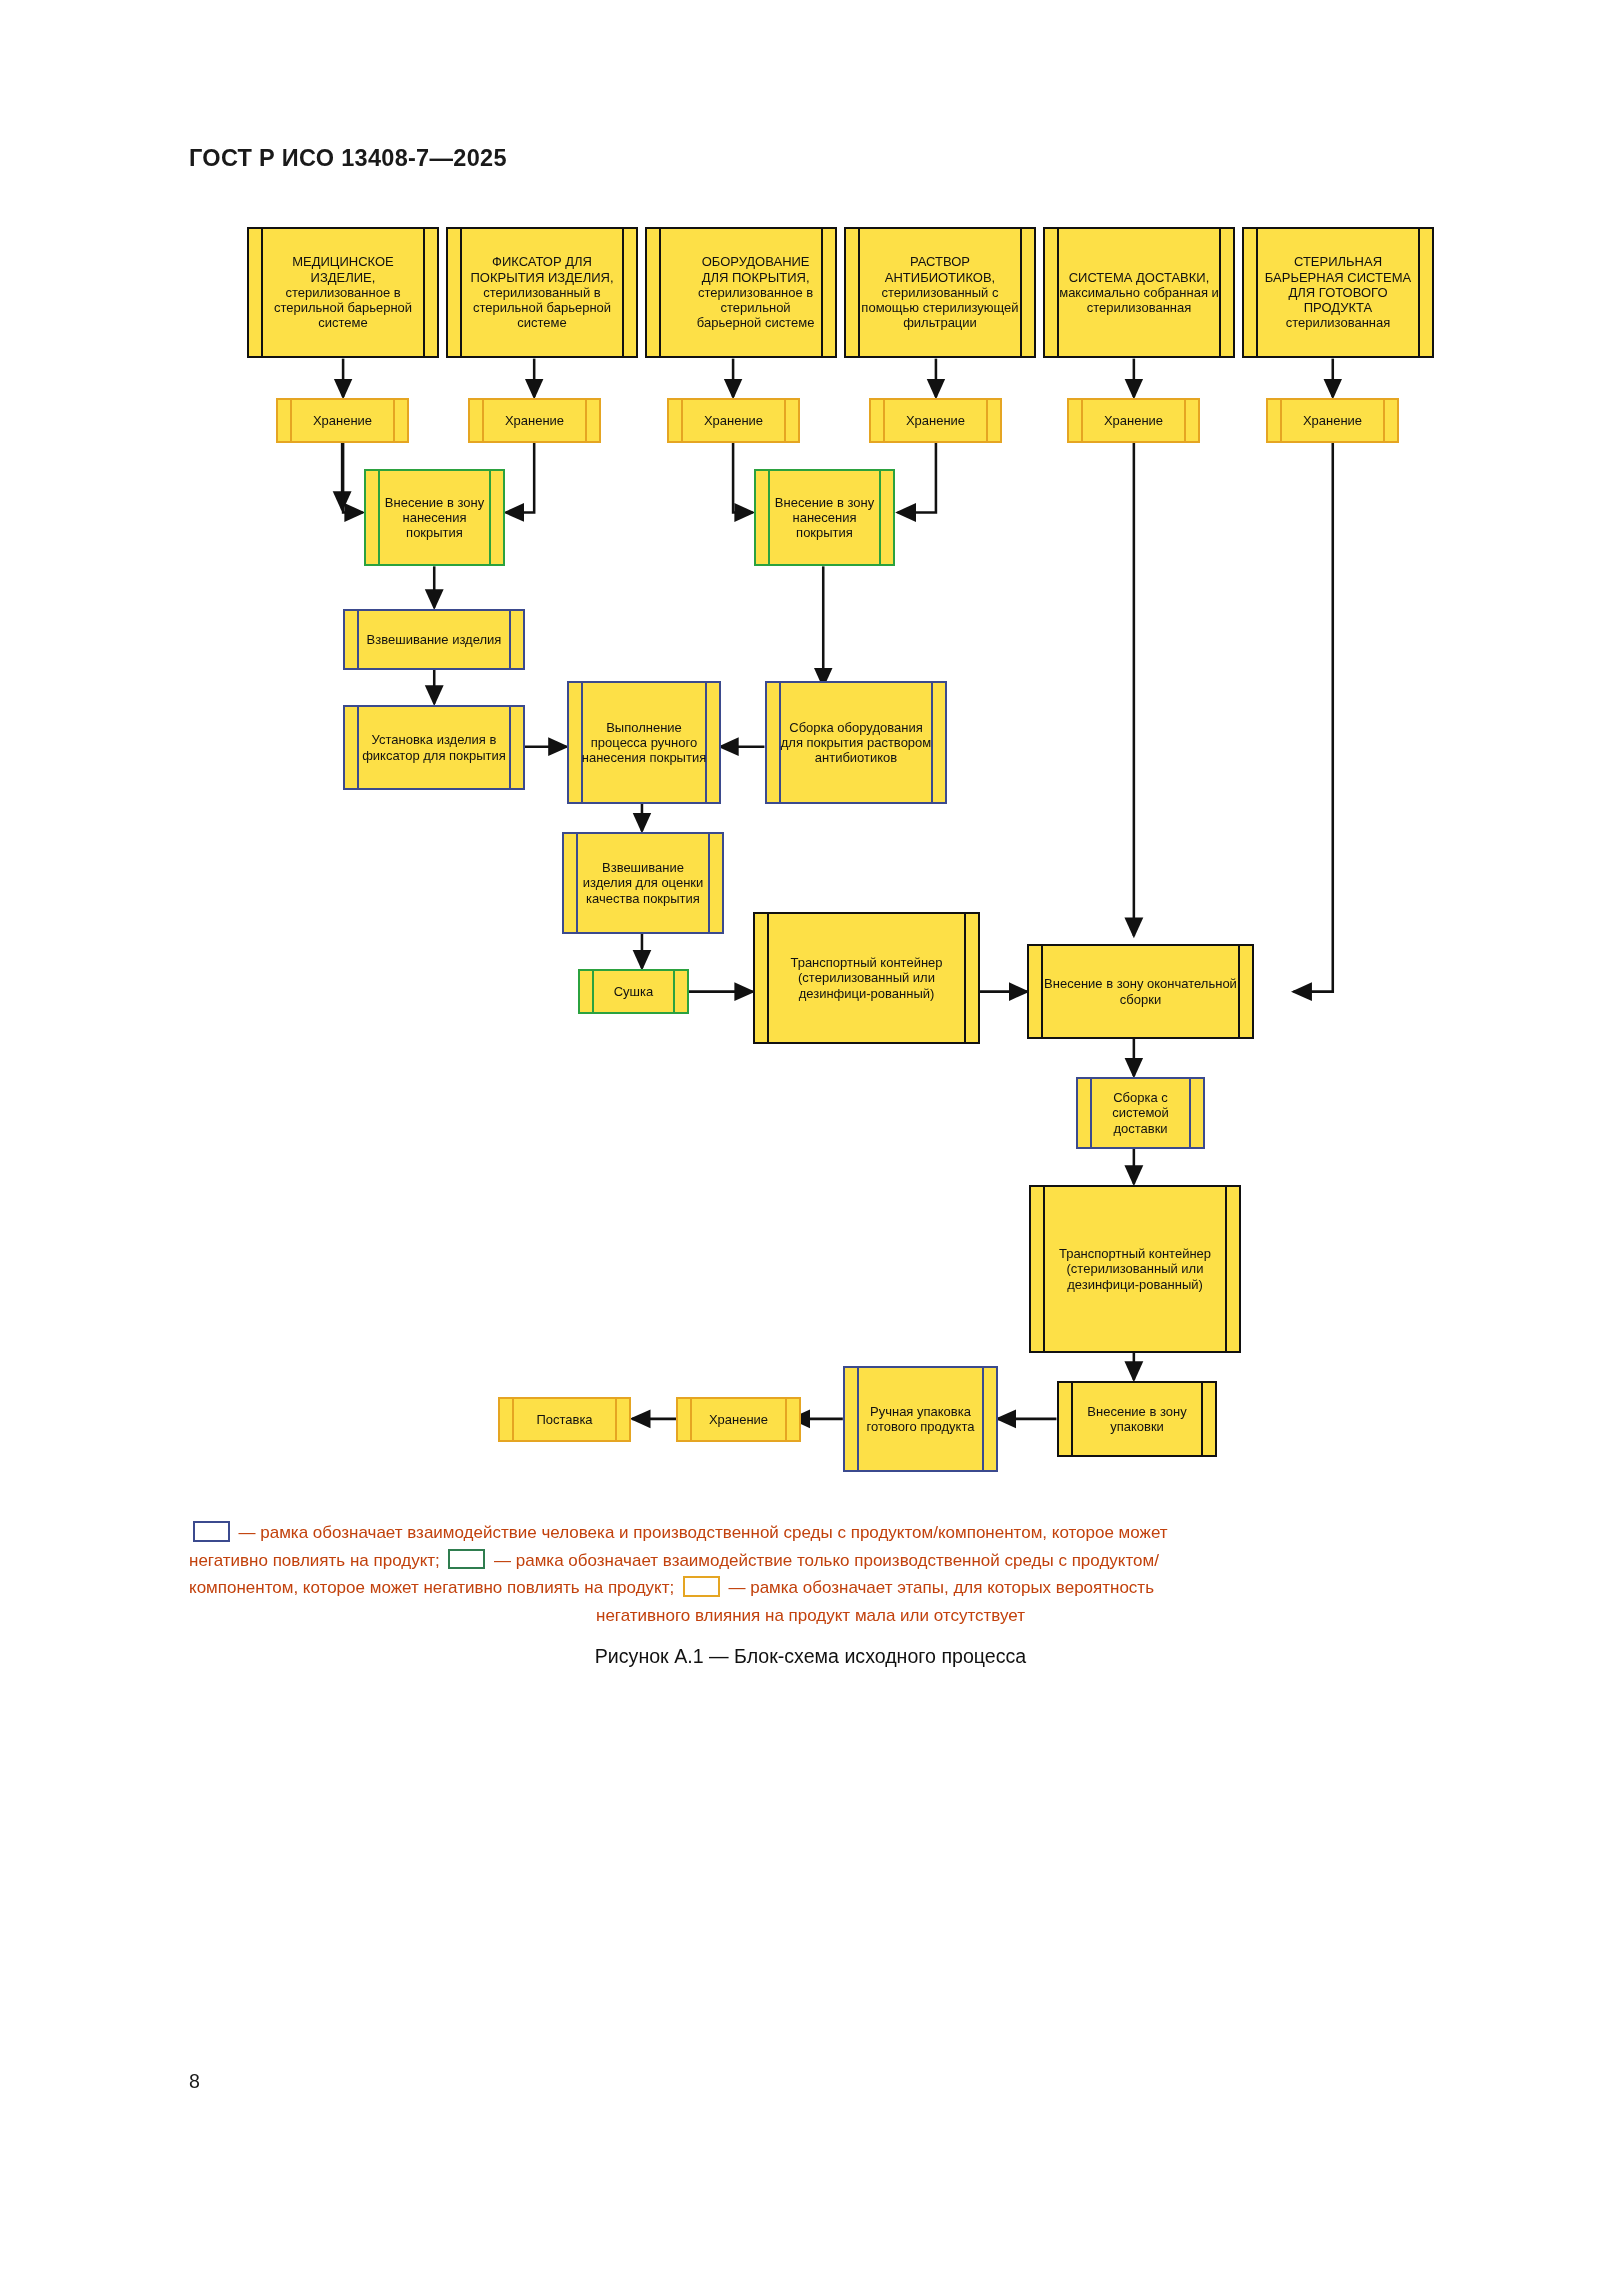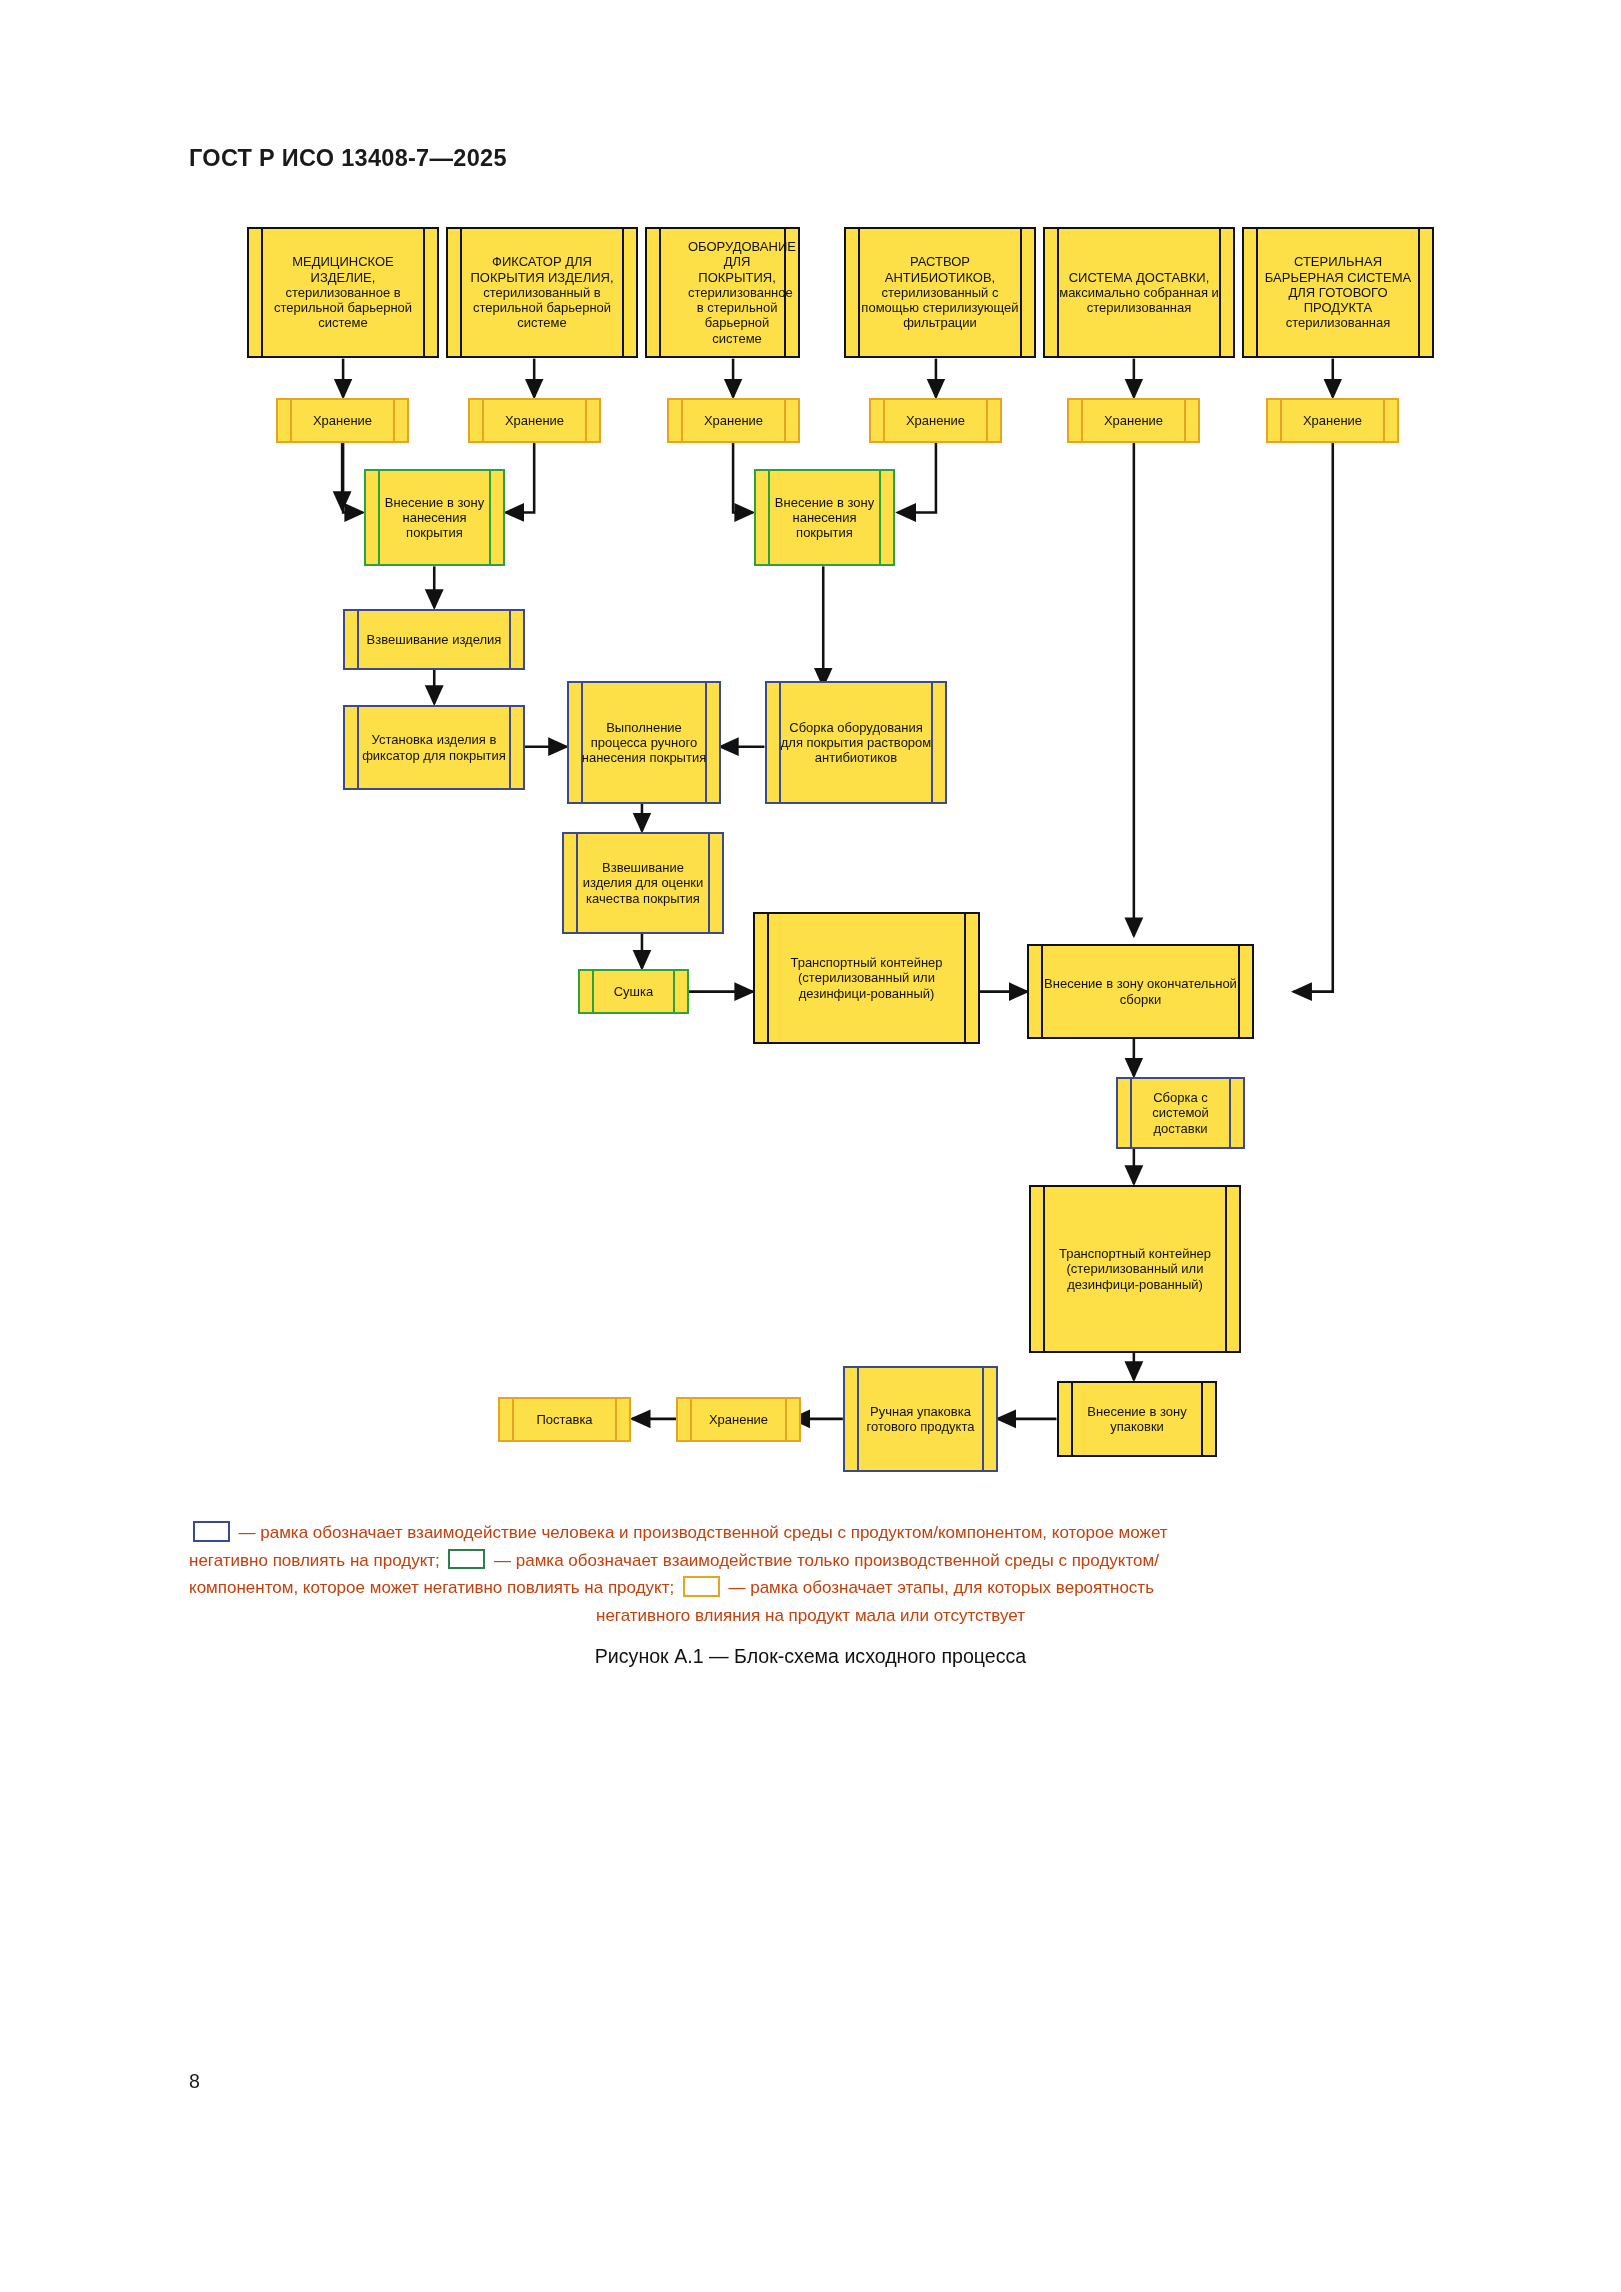--- a/index.html
+++ b/index.html
@@ -159,21 +159,21 @@
         <span class="bar r"></span>
       <span class="txt">МЕДИЦИНСКОЕ ИЗДЕЛИЕ, стерилизованное в стерильной барьерной системе</span>
     </div>
 
     <div class="node black" style="left:446px;top:227px;width:192px;height:131px;">
       <span class="bar l"></span>
         <span class="bar r"></span>
       <span class="txt">ФИКСАТОР ДЛЯ ПОКРЫТИЯ ИЗДЕЛИЯ, стерилизованный в стерильной барьерной системе</span>
     </div>
 
-    <div class="node black" style="left:645px;top:227px;width:155px;height:131px;padding-left:41px;">
+    <div class="node black" style="left:645px;top:227px;width:192px;height:131px;padding-left:41px;">
       <span class="bar l"></span>
         <span class="bar r"></span>
       <span class="txt">ОБОРУДОВАНИЕ ДЛЯ ПОКРЫТИЯ, стерилизованное в стерильной барьерной системе</span>
     </div>
 
     <div class="node black" style="left:844px;top:227px;width:192px;height:131px;">
       <span class="bar l"></span>
         <span class="bar r"></span>
       <span class="txt">РАСТВОР АНТИБИОТИКОВ, стерилизованный с помощью стерилизующей фильтрации</span>
     </div>
@@ -273,21 +273,21 @@
         <span class="bar r"></span>
       <span class="txt">Транспортный контейнер (стерилизованный или дезинфици-рованный)</span>
     </div>
 
     <div class="node black" style="left:1027px;top:944px;width:227px;height:95px;justify-content:flex-end;">
       <span class="bar l"></span>
         <span class="bar r"></span>
       <span class="txt">Внесение в зону окончательной сборки</span>
     </div>
 
-    <div class="node navy" style="left:1076px;top:1077px;width:129px;height:72px;margin-left:40px;">
+    <div class="node navy" style="left:1076px;top:1077px;width:129px;height:72px;">
       <span class="bar l"></span>
         <span class="bar r"></span>
       <span class="txt">Сборка с системой доставки</span>
     </div>
 
     <div class="node black" style="left:1029px;top:1185px;width:212px;height:168px;">
       <span class="bar l"></span>
         <span class="bar r"></span>
       <span class="txt">Транспортный контейнер (стерилизованный или дезинфици-рованный)</span>
     </div>

